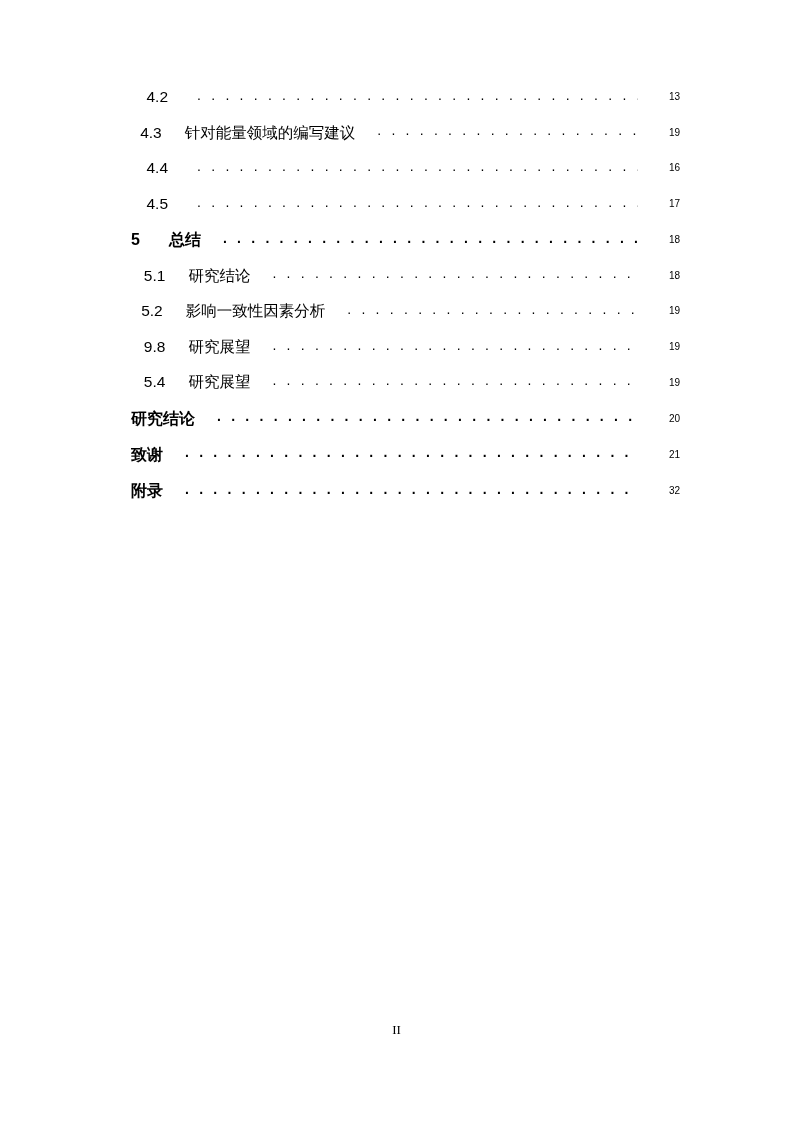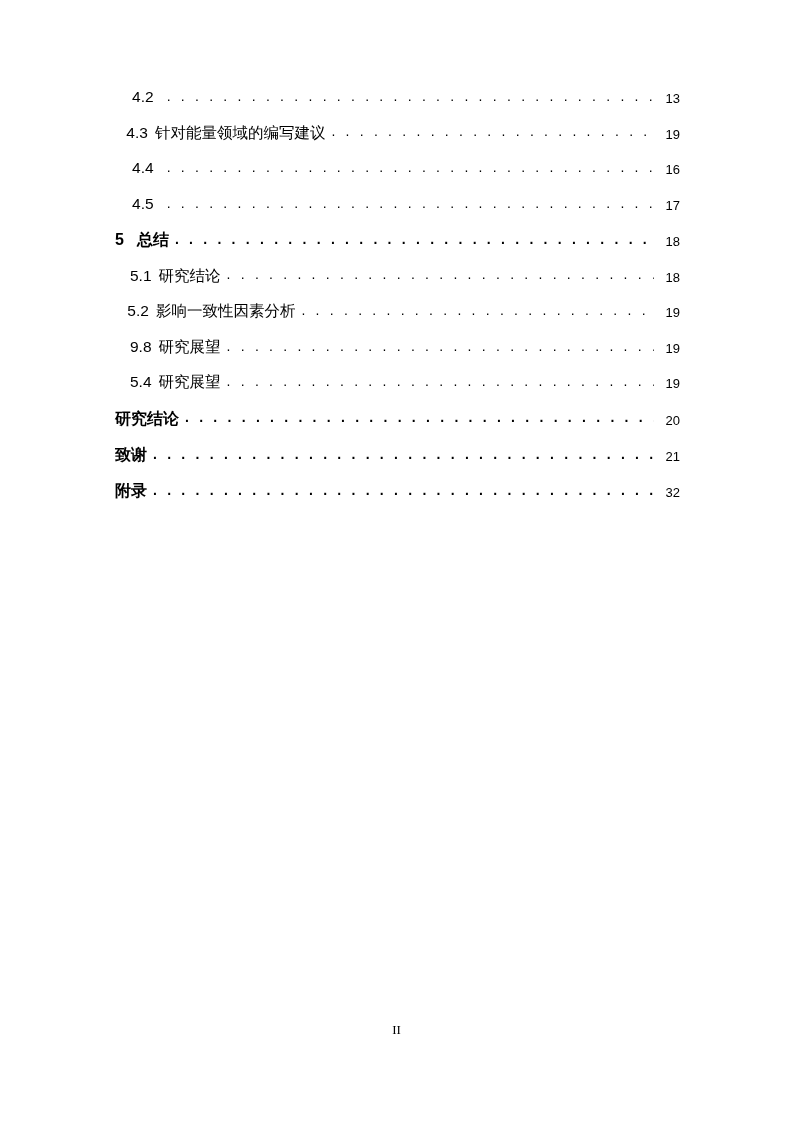--- a/index.html
+++ b/index.html
@@ -24,26 +24,27 @@
     box-sizing: border-box;
   }
   .toc {
     position: absolute;
     left: 115px;
     top: 88px;
     width: 565px;
   }
   .toc-entry {
     display: flex;
-    align-items: flex-end;
+    align-items: center;
     width: 100%;
     margin-bottom: 17px;
     font-size: 15.5px;
     line-height: 1.2;
     white-space: nowrap;
+    gap: 16px;
   }
   .toc-entry.level1 {
     font-weight: bold;
     font-size: 16px;
   }
   .toc-entry .indent-1 {
     display: inline-block;
     width: 0px;
   }
   .toc-entry .indent-2 {
@@ -68,21 +69,21 @@
     top: -2px;
     letter-spacing: 3.2px;
     font-size: 14px;
     color: #000;
     white-space: nowrap;
   }
   .pageno {
     display: inline-block;
     min-width: 22px;
     text-align: right;
-    font-size: 13px;
+    font-size: 10px;
     font-weight: normal;
   }
   .level1 .pageno {
     font-weight: normal;
   }
   .folio {
     position: absolute;
     left: 0;
     top: 1022px;
     width: 793px;

